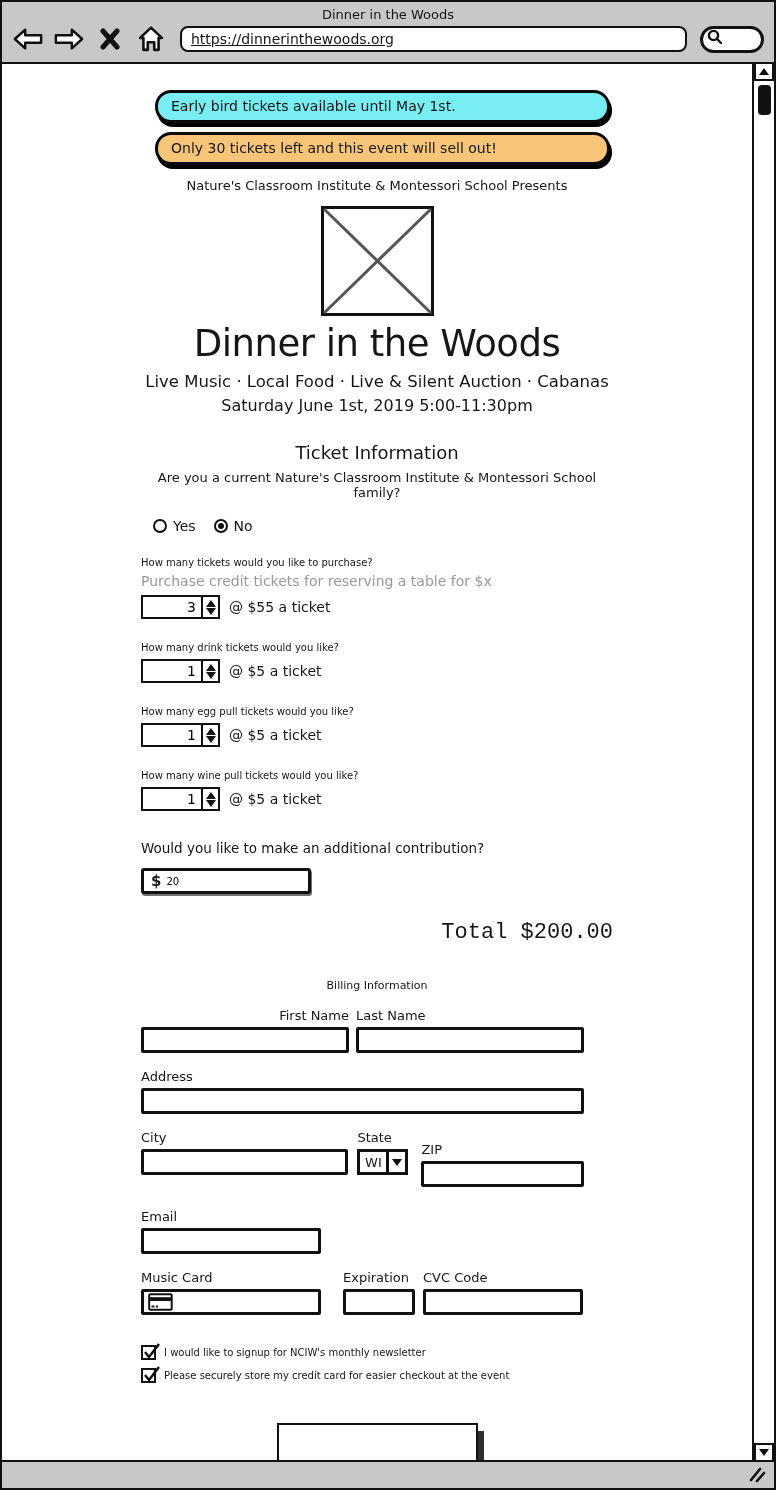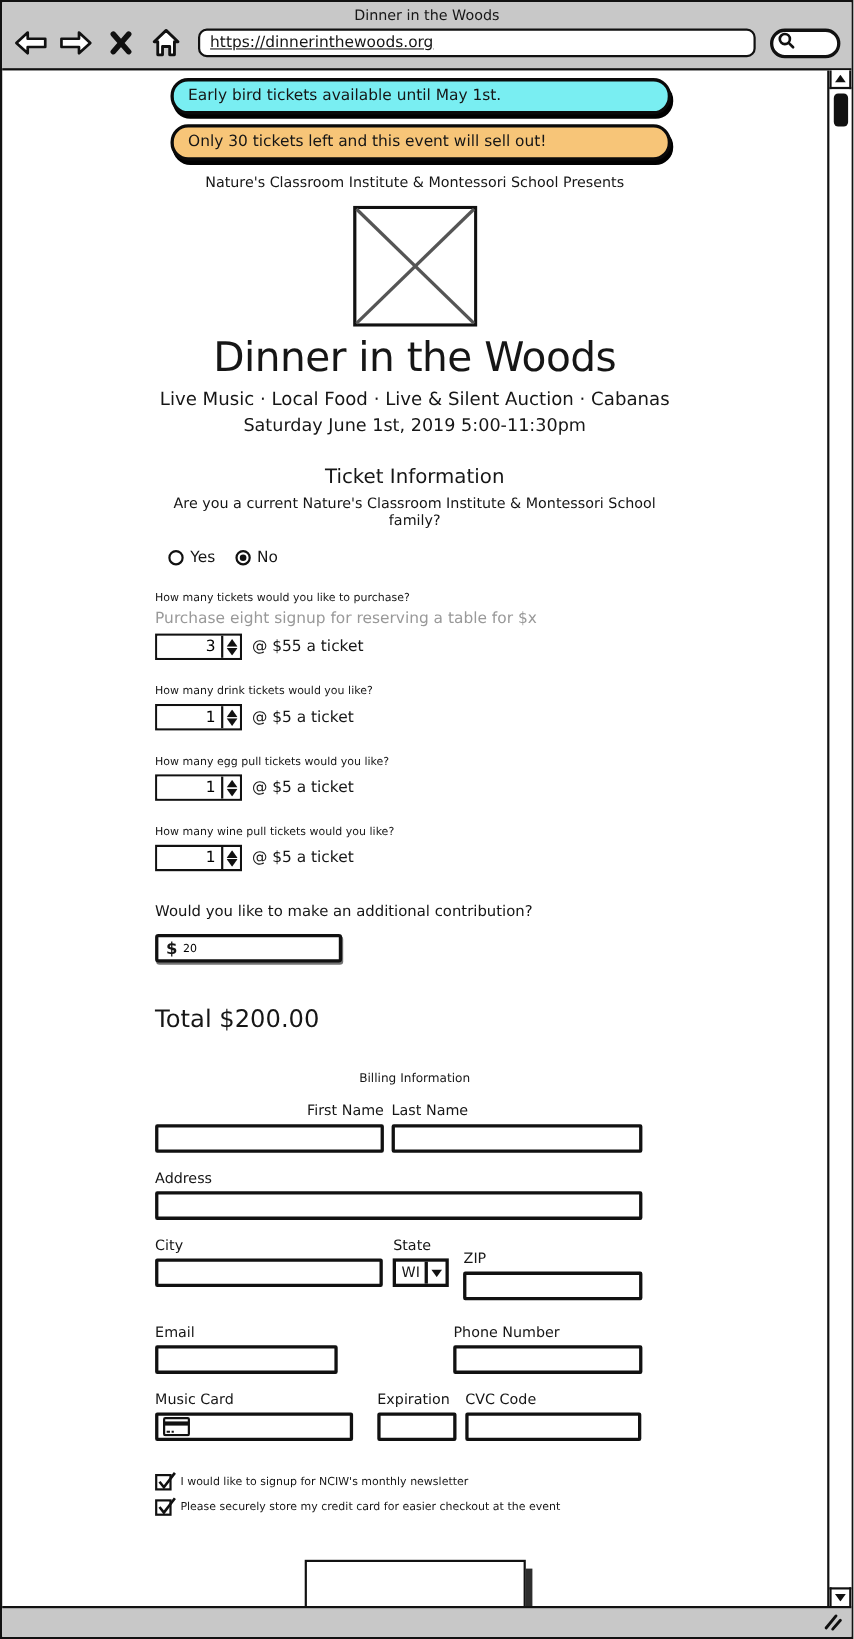--- a/index.html
+++ b/index.html
@@ -12,21 +12,21 @@
   .chrome { height:62px; background:#c8c8c8; border-bottom:2px solid #111; padding:5px 10px 0 10px; flex:0 0 auto; }
   .win-title { text-align:center; font-size:13px; margin-bottom:3px; }
   .nav-row { display:flex; align-items:center; gap:9px; }
   .nav-icon { width:32px; height:28px; display:flex; align-items:center; justify-content:center; cursor:pointer; flex:0 0 auto; }
   .url-bar { flex:1; height:26px; background:#fff; border:2.5px solid #111; border-radius:8px; display:flex; align-items:center; padding:0 9px; margin:0 4px; }
   .url-bar span { font-size:14px; text-decoration:underline; white-space:nowrap; }
   .search-pill { width:64px; height:27px; background:#fff; border:3px solid #111; border-radius:15px; display:flex; align-items:center; padding-left:3px; flex:0 0 auto; }
 
   
   .body-row { flex:1; display:flex; min-height:0; }
-  .page { flex:1; overflow:hidden; padding-top:7px; }
+  .page { flex:1; overflow:hidden; padding-top:26px; }
   .main { width:472px; margin:0 auto; }
 
   
   .scrollbar { width:22px; border-left:2px solid #111; display:flex; flex-direction:column; align-items:center; background:#fff; flex:0 0 auto; }
   .sb-btn { width:100%; height:17px; border:2px solid #111; border-top:none; display:flex; align-items:center; justify-content:center; cursor:pointer; background:#fff; }
   .sb-btn.bottom { margin-top:auto; border:2px solid #111; border-bottom:none; }
   .sb-thumb { width:13px; height:30px; background:#111; border-radius:4px; margin-top:4px; cursor:grab; }
 
   
   .bottom-bar { height:28px; background:#c8c8c8; border-top:2px solid #111; position:relative; flex:0 0 auto; }
@@ -58,21 +58,21 @@
   .stepper { display:flex; border:2.5px solid #111; height:24px; background:#fff; }
   .stepper input { width:58px; border:none; outline:none; text-align:right; padding-right:5px; font-size:14px; font-family:inherit; }
   .stepper-btns { width:17px; border-left:2.5px solid #111; display:flex; flex-direction:column; align-items:center; justify-content:center; gap:1px; cursor:pointer; background:#fff; }
   .price-note { font-size:14px; }
 
   .contrib-label { font-size:13.5px; margin-top:29px; }
   .contrib-box { margin-top:12px; width:170px; height:26px; border:3px solid #111; border-radius:3px; display:flex; align-items:center; padding:0 7px; background:#fff; box-shadow:1px 2px 0 rgba(0,0,0,.55); }
   .contrib-box .cur { font-weight:bold; font-size:15px; margin-right:5px; }
   .contrib-box input { border:none; outline:none; flex:1; font-size:10px; font-family:inherit; min-width:0; }
 
-  .total { text-align:left; font-size:22px; margin-top:40px; }
+  .total { text-align:right; font-size:22px; margin-top:26px;font-family:Liberation Mono, monospace; }
 
   
   .section-h2 { text-align:center; font-size:11px; font-weight:400; margin-top:34px; }
   .form { width:443px; margin-top:4px; }
   .frow { display:flex; margin-top:16px; }
   .fcol { display:flex; flex-direction:column; }
   .fcol label { font-size:13px; margin-bottom:4px; }
   .tinput { height:26px; border:3px solid #111; border-radius:2px; font-size:13px; padding:0 6px; font-family:inherit; outline:none; background:#fff; width:100%; }
   .w-first { width:208px;align-items:flex-end; } .w-last { width:228px; margin-left:auto; }
   .w-addr { width:443px; }
@@ -169,21 +169,21 @@
             <span class="radio"></span>
             <span>Yes</span>
           </span>
           <span class="radio-opt">
             <span class="radio checked"></span>
             <span>No</span>
           </span>
         </div>
 
         <div class="q-label">How many tickets would you like to purchase?</div>
-        <div class="q-hint">Purchase eight signup for reserving a table for $x</div>
+        <div class="q-hint">Purchase credit tickets for reserving a table for $x</div>
         <div class="stepper-row">
           <div class="stepper">
             <input value="3" style="">
             <span class="stepper-btns">
               <svg width="10" height="7" viewBox="0 0 10 7">
                   <polygon points="5,0 10,7 0,7" fill="#111"></polygon>
                 </svg>
               <svg width="10" height="7" viewBox="0 0 10 7">
                   <polygon points="0,0 10,0 5,7" fill="#111"></polygon>
                 </svg>
@@ -290,24 +290,20 @@
               <label>ZIP</label>
               <input class="tinput" style="">
             </div>
           </div>
 
           <div class="frow" style="margin-top:22px;gap:28px;">
             <div class="fcol w-email">
               <label>Email</label>
               <input class="tinput" style="">
             </div>
-            <div class="fcol w-phone">
-              <label>Phone Number</label>
-              <input class="tinput" style="">
-            </div>
           </div>
 
           <div class="frow">
             <div class="fcol">
               <label>Music Card</label>
               <div class="cc-box w-cc">
                 <svg width="25" height="18" viewBox="0 0 25 18">
                   <rect x="1.2" y="1.2" width="22.5" height="15.5" rx="1" fill="#fff" stroke="#111" stroke-width="2"></rect>
                   <rect x="2" y="4.2" width="21" height="3.8" fill="#111"></rect>
                   <line x1="3.5" y1="13.5" x2="6.5" y2="13.5" stroke="#111" stroke-width="1.8"></line>

